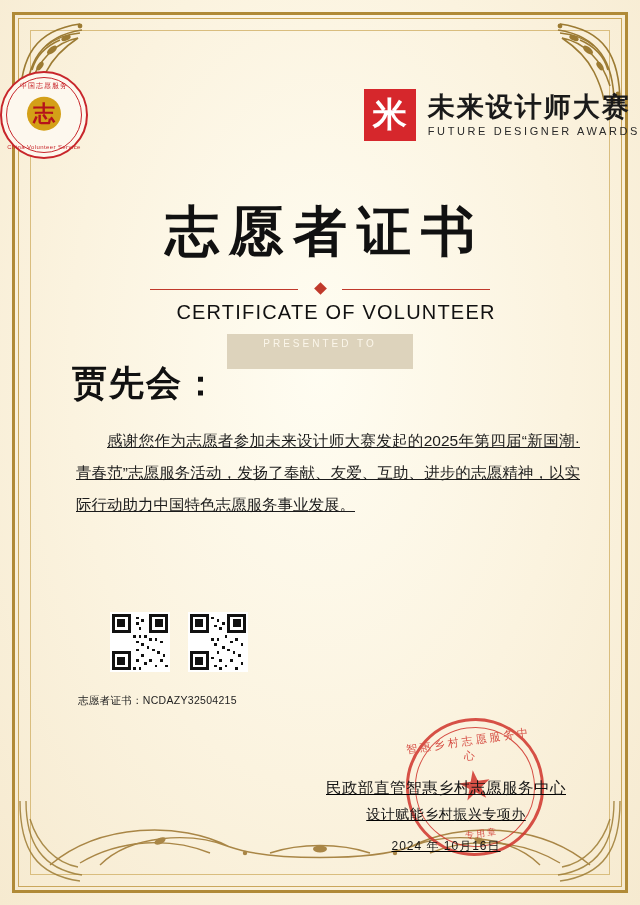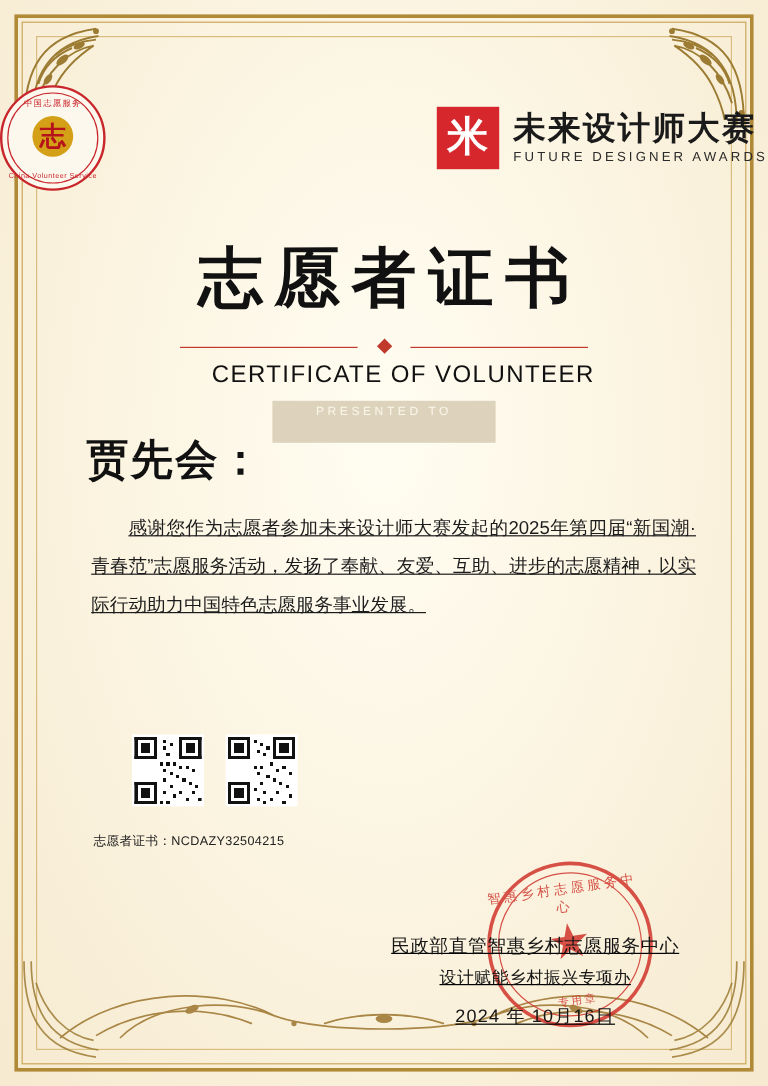--- a/index.html
+++ b/index.html
@@ -341,21 +341,21 @@
     letter-spacing: .5px;
     margin-bottom: 7px;
   }
   .signature .org2 {
     font-size: 14px;
     color: #151515;
     letter-spacing: .5px;
     margin-bottom: 14px;
   }
   .signature .date {
-    font-size: 15px;
+    font-size: 12px;
     color: #151515;
     letter-spacing: 1px;
   }
 </style>
 </head>
 <body>
 
 <div id="certificate">
 
   <div class="frame-outer"></div>

